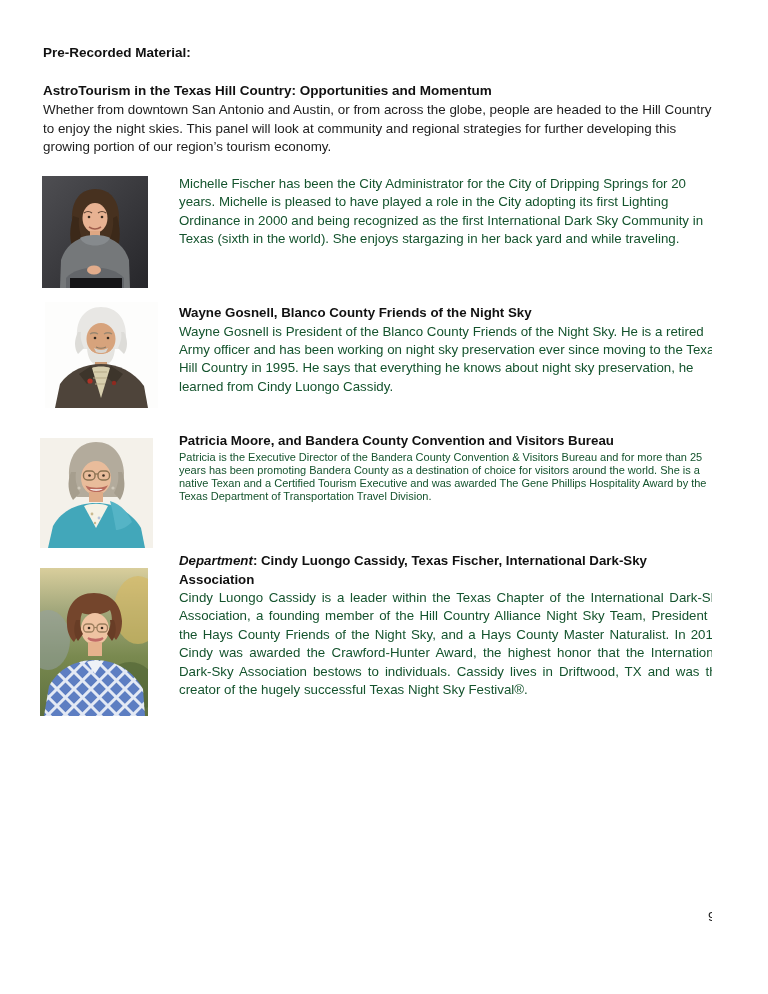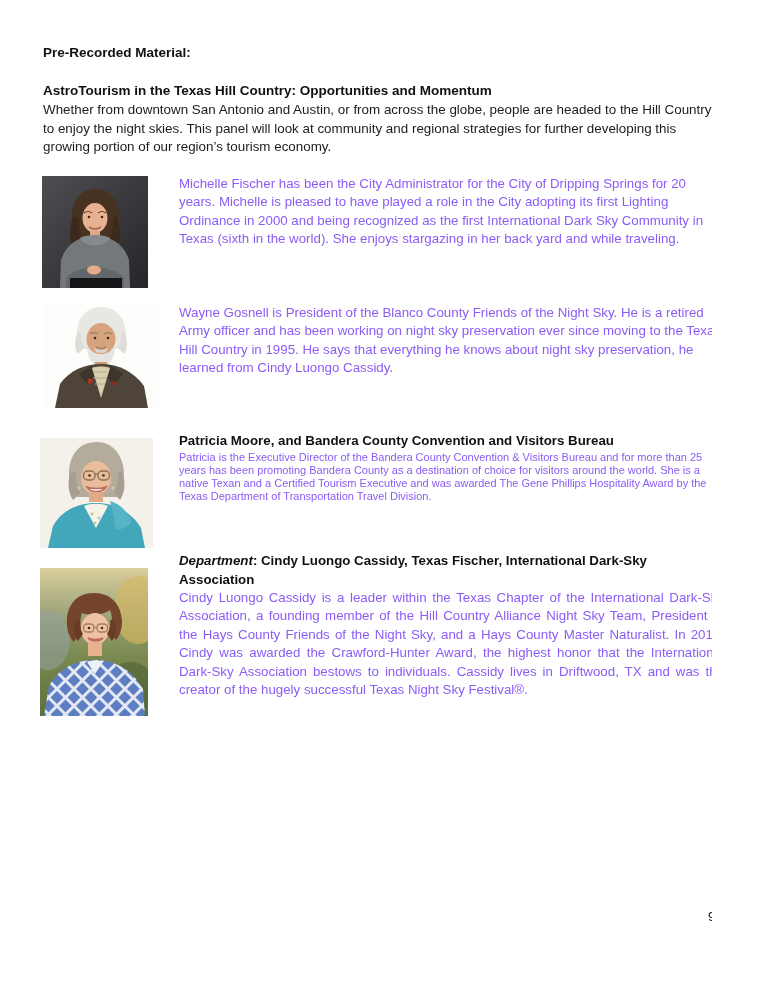--- a/index.html
+++ b/index.html
@@ -14,21 +14,21 @@
     position:absolute;left:43px;top:83px;font-size:13.5px;font-weight:bold;color:#111;
   }
   .panel-desc{
     position:absolute;left:43px;top:101px;width:670px;
     font-size:13.4px;line-height:18.6px;color:#1c1c1c;
   }
   .photo{position:absolute;}
   .photo svg{display:block;}
   .speaker-text{position:absolute;left:179px;}
   .s-heading{font-size:13.3px;font-weight:bold;line-height:18.5px;color:#111;}
-  .s-bio{font-size:13.3px;line-height:18.4px;color:#8b5cf6;}
+  .s-bio{font-size:13.3px;line-height:18.4px;color:#14532d;}
   .st-1{top:175px;width:545px;}
   .st-2{top:304px;width:545px;}
   .st-3{top:432px;width:543px;}
   .st-3 .s-bio{font-size:11px;line-height:13px;}
   .st-4{top:552px;width:545px;}
   .st-4 .s-bio{text-align:justify;}
   .ital{font-style:italic;}
   .p-1{left:42px;top:176px;}
   .p-2{left:45px;top:302px;}
   .p-3{left:40px;top:438px;}
@@ -98,20 +98,21 @@
       <path d="M34,72 L46,64 L52,74 L42,82 Z" fill="#3d352b"></path>
       <path d="M78,72 L66,64 L60,74 L70,82 Z" fill="#3d352b"></path>
       <path d="M47,66 L56,96 L65,66 C62,64 50,64 47,66 Z" fill="#d8cfae"></path>
       <path d="M49,70 h13 M48,76 h14 M50,82 h10" stroke="#b5a987" stroke-width="1" fill="none"></path>
       <circle cx="45" cy="79" r="2.6" fill="#b03226"></circle>
       <circle cx="69" cy="81" r="2.2" fill="#8f2a20"></circle>
     </svg>
   </div>
 
   <div class="speaker-text st-2">
+    <div class="s-heading">Wayne Gosnell, Blanco County Friends of the Night Sky</div>
     <div class="s-bio">Wayne Gosnell is President of the Blanco County Friends of the Night Sky.  He is a retired Army officer and has been working on night sky preservation ever since moving to the Texas Hill Country in 1995.  He says that everything he knows about night sky preservation, he learned from Cindy Luongo Cassidy.</div>
   </div>
 
   <div class="photo p-3">
     <svg width="113" height="110" viewBox="0 0 113 110">
       <rect width="113" height="110" fill="#f4f1ea"></rect>
       <path d="M56,4 C38,4 28,19 29,38 C30,49 33,55 37,59 L77,59 C81,53 84,45 84,35 C83,17 73,4 56,4 Z" fill="#b3ab9c"></path>
       <path d="M31,34 C27,44 28,54 33,62 L40,55 C36,48 35,40 36,34 Z" fill="#a69e8e"></path>
       <path d="M82,34 C86,44 85,54 80,62 L74,55 C78,48 79,40 78,34 Z" fill="#a69e8e"></path>
       <ellipse cx="56" cy="40" rx="15" ry="17" fill="#e9bc9b"></ellipse>

